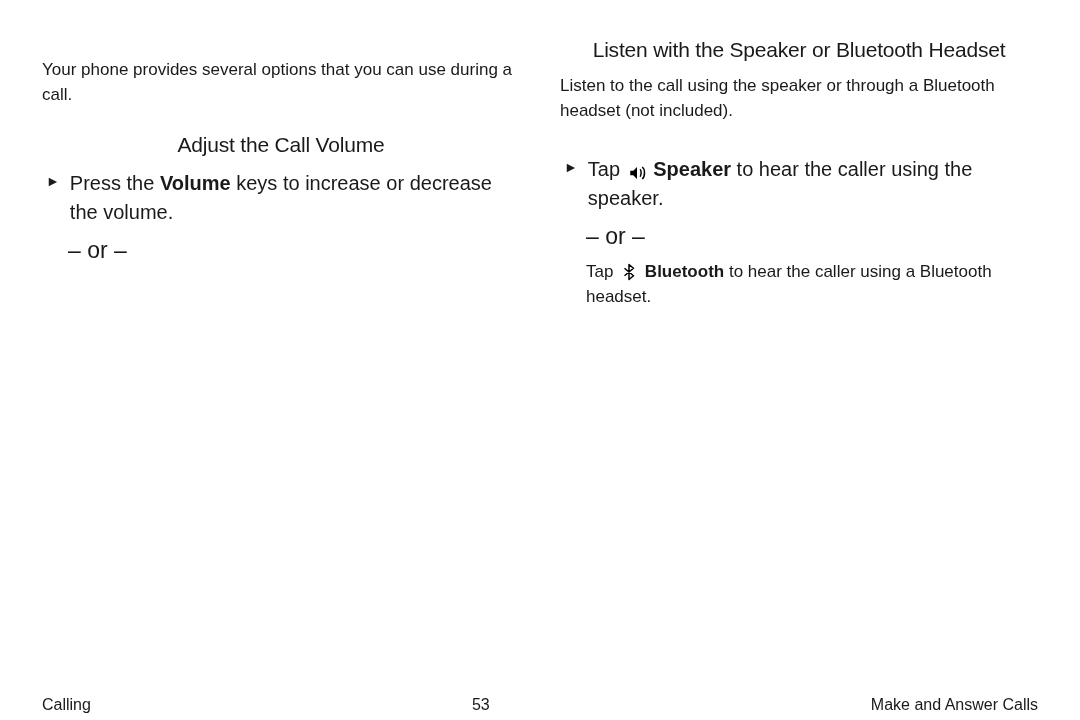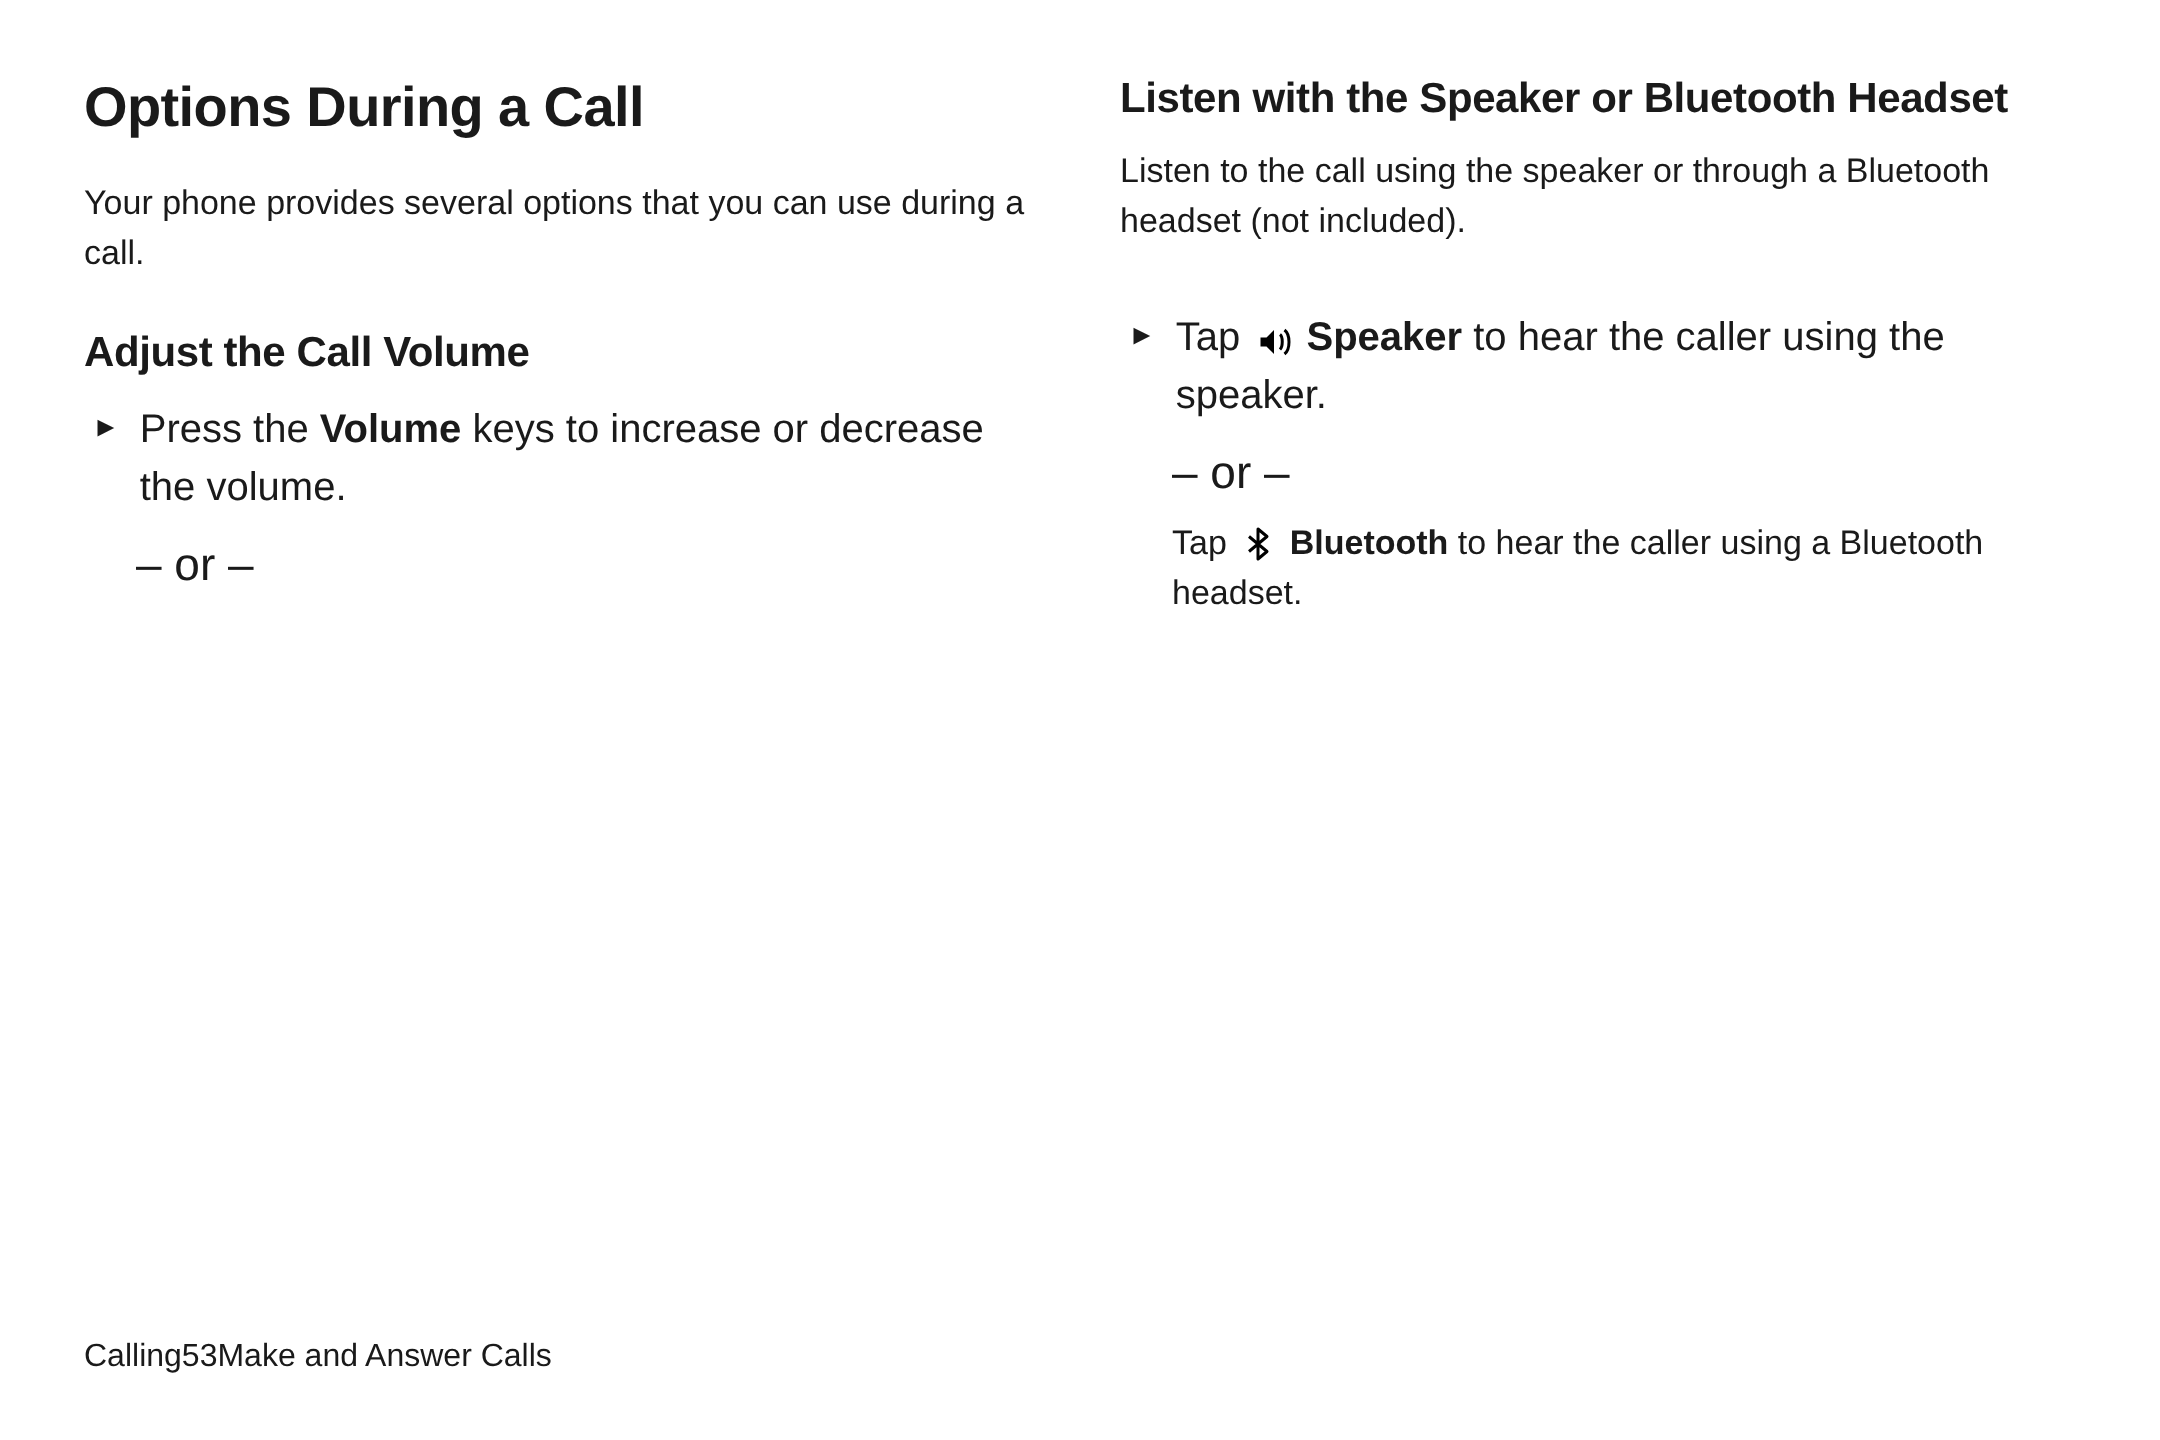--- a/index.html
+++ b/index.html
@@ -27,23 +27,24 @@
       letter-spacing: -0.3px;
     }
     .intro {
       font-size: 17px;
       line-height: 1.45;
       margin-bottom: 26px;
       margin-top: 20px;
     }
     h2 {
       font-size: 21px;
-      font-weight: 700;
+      font-weight: 400;
       margin-bottom: 12px;
       letter-spacing: -0.2px;
+      text-align: center;
     }
     .body-text {
       font-size: 17px;
       line-height: 1.45;
       margin-bottom: 32px;
     }
     .step {
       display: flex;
       align-items: flex-start;
       margin-bottom: 10px;
@@ -74,35 +75,34 @@
       display: inline-block;
       vertical-align: middle;
       width: 18px;
       height: 18px;
       margin: 0 2px;
       position: relative;
       top: -1px;
     }
     .footer {
       position: absolute;
-      bottom: 32px;
+      bottom: 6px;
       left: 42px;
       right: 42px;
       display: flex;
-      justify-content: flex-start;
+      justify-content: space-between;
       font-size: 16px;
       color: #1a1a1a;
     }
   </style>
 </head>
 <body>
 
 <div class="page">
   <div class="col">
-    <h1>Options During a Call</h1>
     <p class="intro">Your phone provides several options that you can use during a call.</p>
     <h2>Adjust the Call Volume</h2>
 
     <div class="step">
       <span class="tri">►</span>
       <div class="step-body">
         <span>Press the </span><span class="b">Volume</span><span> keys to increase or decrease the volume.</span>
       </div>
     </div>
 

